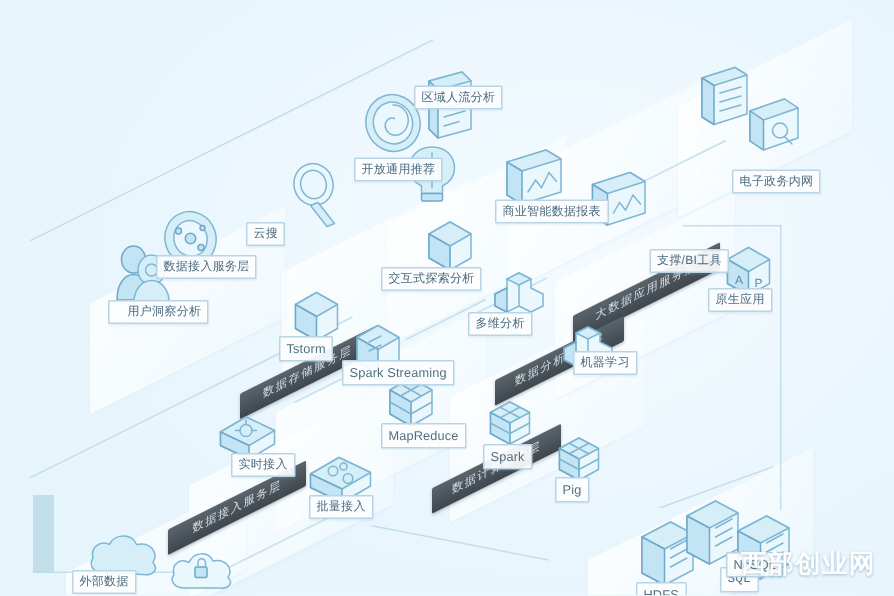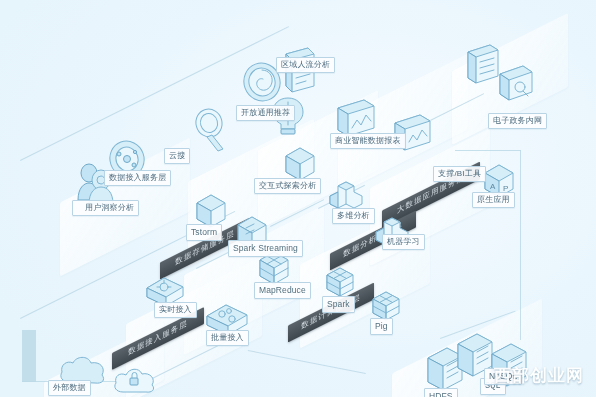--- a/index.html
+++ b/index.html
@@ -355,21 +355,21 @@
   </div>
 
   <div class="chip" style="left:72px;top:200px;padding-left:12px;">用户洞察分析</div>
   <div class="chip" style="left:104px;top:170px;">数据接入服务层</div>
   <div class="chip" style="left:164px;top:148px;">云搜</div>
   <div class="chip" style="left:236px;top:105px;">开放通用推荐</div>
   <div class="chip" style="left:276px;top:57px;">区域人流分析</div>
   <div class="chip" style="left:330px;top:133px;">商业智能数据报表</div>
   <div class="chip" style="left:488px;top:113px;">电子政务内网</div>
   <div class="chip" style="left:254px;top:178px;">交互式探索分析</div>
-  <div class="chip" style="left:332px;top:208px;">多维分析</div>
+  <div class="chip" style="left:312px;top:208px;">多维分析</div>
   <div class="chip" style="left:394px;top:166px;margin-left:39px;">支撑/BI工具</div>
   <div class="chip" style="left:472px;top:192px;text-align:center;">原生应用</div>
   <div class="chip" style="left:382px;top:234px;">机器学习</div>
   <div class="chip en" style="left:186px;top:224px;">Tstorm</div>
   <div class="chip en" style="left:228px;top:240px;">Spark Streaming</div>
   <div class="chip en" style="left:254px;top:282px;">MapReduce</div>
   <div class="chip en" style="left:322px;top:296px;">Spark</div>
   <div class="chip en" style="left:370px;top:318px;">Pig</div>
   <div class="chip" style="left:154px;top:302px;">实时接入</div>
   <div class="chip" style="left:206px;top:330px;">批量接入</div>

